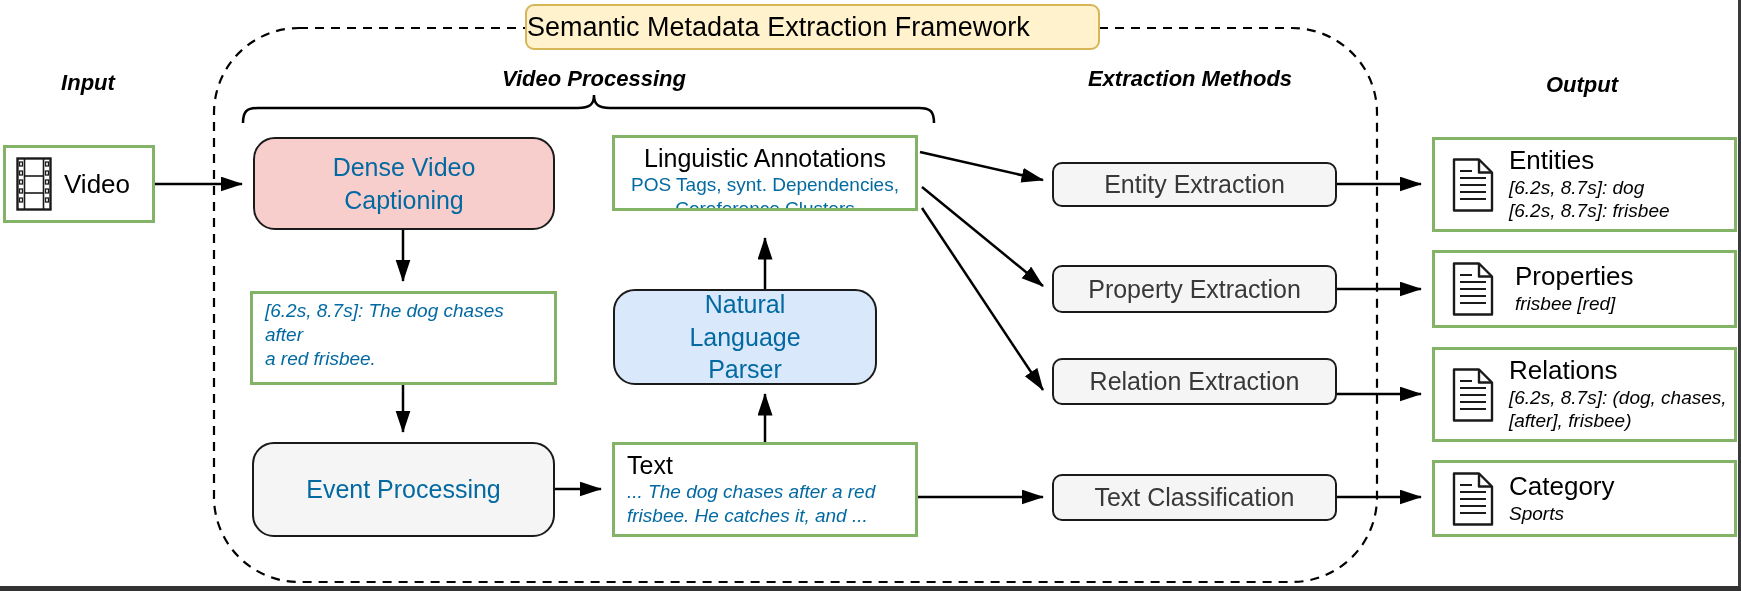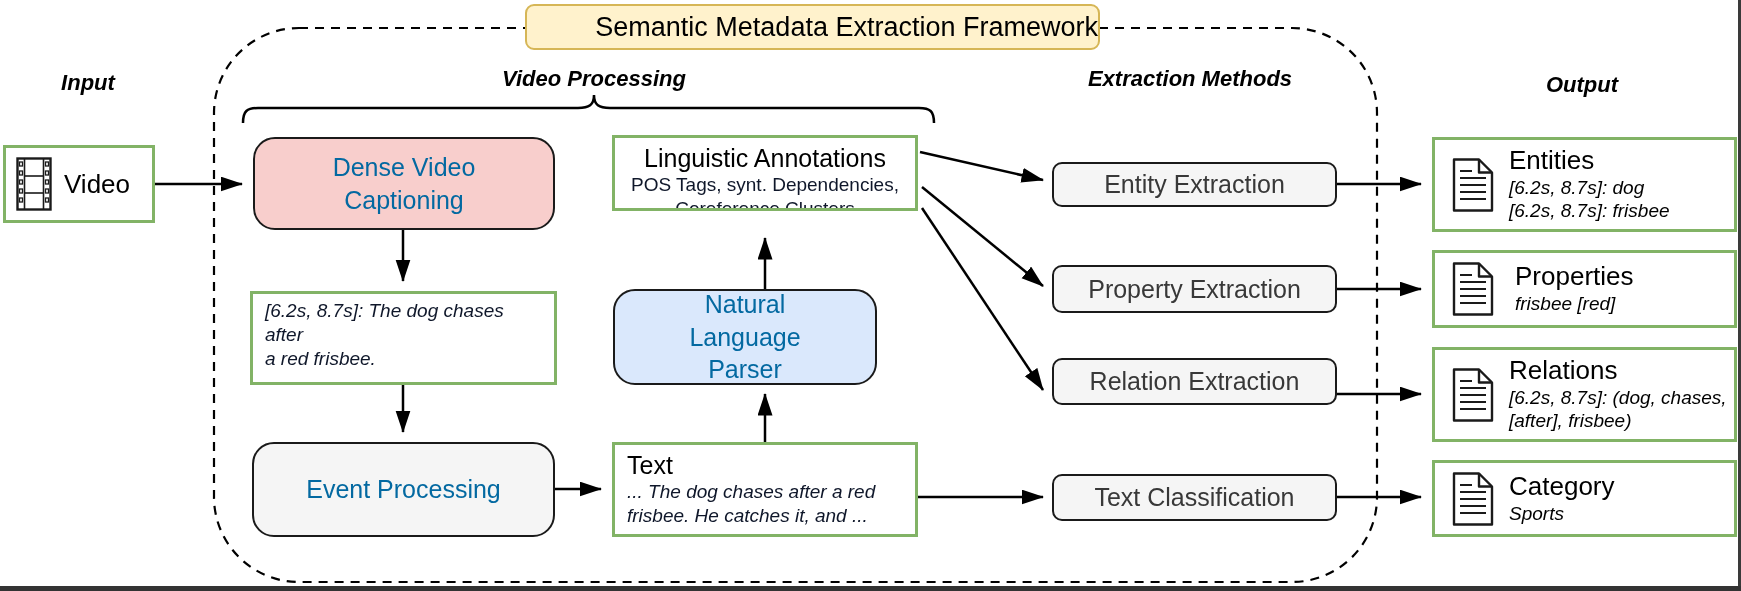--- a/index.html
+++ b/index.html
@@ -22,33 +22,33 @@
     border:2.5px solid #1a1a1a; border-radius:10px; background:#f5f5f5;
     display:flex; align-items:center; justify-content:center; text-align:center;
     font-size:25px; color:#383838; padding:0 8px;
   }
   .pink { background:#f8cecc; }
   .blue { background:#dae8fc; }
   .greenbox {
     border:3px solid #82b366; background:#fff; padding:5px 12px; overflow:hidden;
   }
   .greenbox .t { font-size:25px; color:#000; line-height:1.2; }
-  .greenbox .sub { font-size:19px; font-style:italic; line-height:1.25; white-space:pre-line; color:#0f172a; }
+  .greenbox .sub { font-size:19px; font-style:italic; line-height:1.25; white-space:pre-line; color:#0369a1; }
   .greenbox .sub.roman { font-style:normal; }
   .outbox {
     border:3px solid #82b366; background:#fff; display:flex; align-items:center;
     gap:14px; padding-left:16px; overflow:hidden;
   }
   .outbox .txt { display:flex; flex-direction:column; }
   .outbox .t { font-size:26px; color:#000; line-height:1.15; }
   .outbox .sub { font-size:19px; font-style:italic; line-height:1.25; white-space:pre-line; color:#000; }
   .titlebox {
     position:absolute; left:525px; top:4px; width:575px; height:46px;
     background:#fff2cc; border:2px solid #d6b656; border-radius:9px;
-    display:flex; align-items:center; justify-content:flex-end;
+    display:flex; align-items:center; justify-content:flex-start;
     font-size:27px; color:#000; box-sizing:border-box;
   }
   .videobox {
     position:absolute; left:3px; top:145px; width:152px; height:78px;
     border:3px solid #82b366; background:#fff; box-sizing:border-box;
     display:flex; align-items:center; gap:12px; padding-left:10px; font-size:26px;
   }
   .frame-right { position:absolute; right:0; top:0; width:3px; height:591px; background:#3a3a3a; }
   .frame-bottom { position:absolute; left:0; top:586px; width:1741px; height:5px; background:#333333; }
 </style>

